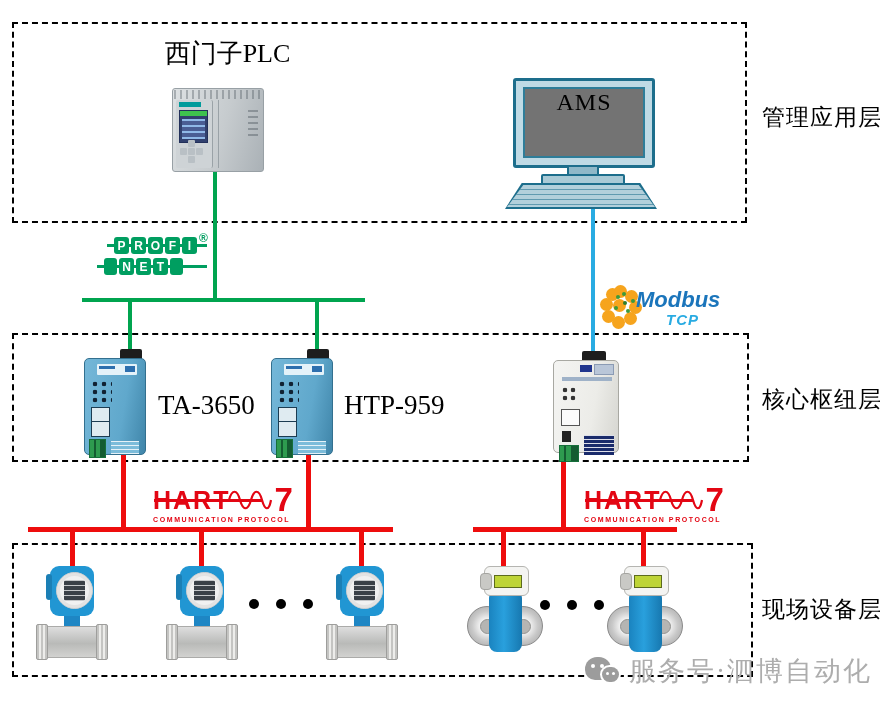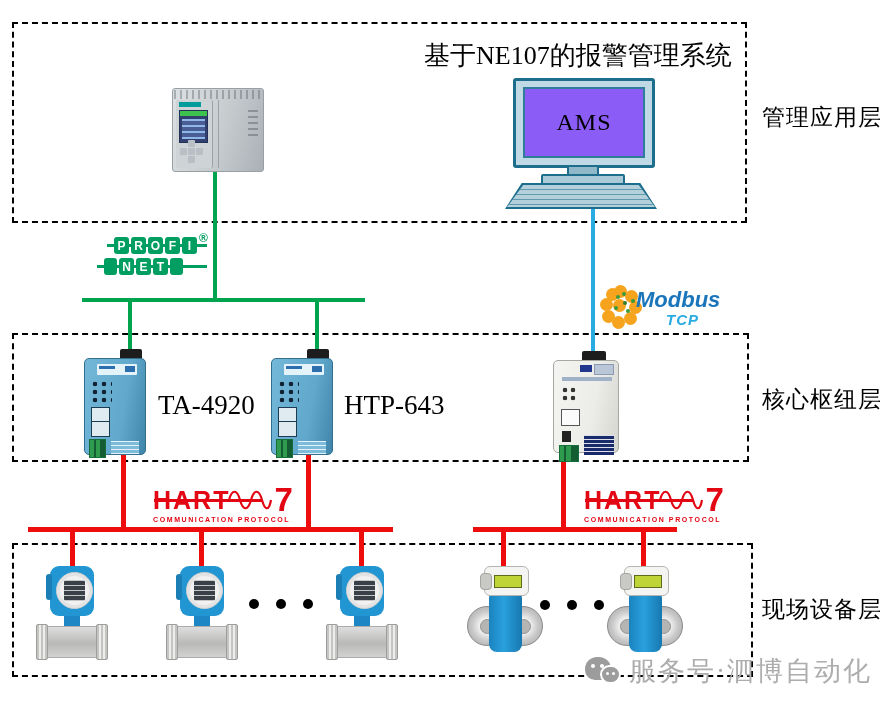--- a/index.html
+++ b/index.html
@@ -26,22 +26,22 @@
     background:repeating-linear-gradient(180deg,#8fb8e8 0 2px,#4a5d94 2px 6px);}
   .plc-keypad{position:absolute;left:12px;top:48px;width:7px;height:7px;background:#b9c0c5;border-radius:1px;
     box-shadow:0 -8px 0 #b9c0c5,0 8px 0 #b9c0c5,-8px 0 0 #b9c0c5,8px 0 0 #b9c0c5;}
   .plc-divider{position:absolute;left:46px;top:12px;width:1px;height:68px;background:#9aa2a7;}
   .plc-rvents{position:absolute;right:6px;top:22px;width:10px;height:26px;
     background:repeating-linear-gradient(180deg,rgba(70,80,88,.4) 0 2px,transparent 2px 6px);}
   
   .computer{position:absolute;left:505px;top:76px;width:152px;height:132px;z-index:2;}
   .monitor{position:absolute;left:8px;top:2px;width:136px;height:84px;background:#bfdae5;
     border:3px solid #1d6e8c;border-radius:3px;}
-  .screen{position:absolute;left:7px;top:6px;right:7px;bottom:7px;background:#8b5cf6;
-    border:2px solid #2e7d99;display:flex;align-items:center;justify-content:center;}
+  .screen{position:absolute;left:7px;top:6px;right:7px;bottom:7px;background:#737373;
+    border:2px solid #2e7d99;display:flex;justify-content:center;}
   .screen span{font-size:24px;letter-spacing:1px;}
   .mon-neck{position:absolute;left:62px;top:89px;width:28px;height:9px;background:#8fb8c8;border:2px solid #1d6e8c;}
   .mon-base{position:absolute;left:36px;top:98px;width:80px;height:9px;background:#a9cad6;border:2px solid #1d6e8c;border-radius:2px;}
   .keyboard{position:absolute;left:0;top:107px;width:152px;height:26px;
     clip-path:polygon(11% 0,89% 0,100% 100%,0 100%);background:#1d6e8c;}
   .keyboard-in{position:absolute;left:2px;top:2px;right:2px;bottom:2px;
     clip-path:polygon(11% 0,89% 0,100% 100%,0 100%);background:#b3d0db;
     background-image:repeating-linear-gradient(180deg,transparent 0 4px,rgba(29,110,140,.55) 4px 5px);}
   
   .gw{position:absolute;width:64px;height:104px;z-index:2;}
@@ -153,21 +153,21 @@
 <div id="canvas">
 
   <div class="layerbox" style="left:12px;top:22px;width:731px;height:197px;"></div>
   <div class="layerbox" style="left:12px;top:333px;width:733px;height:125px;"></div>
   <div class="layerbox" style="left:12px;top:543px;width:737px;height:130px;"></div>
 
   <div class="layer-label" style="left:762px;top:102px;">管理应用层</div>
   <div class="layer-label" style="left:762px;top:384px;">核心枢纽层</div>
   <div class="layer-label" style="left:762px;top:594px;">现场设备层</div>
 
-  <div class="title" style="left:424px;top:38px;">基于NE107的报警管理系统</div>
+  <div class="title" style="left:145px;top:36px;width:165px;text-align:center;">西门子PLC</div>
 
   <div class="line" style="left:213px;top:168px;width:4px;height:134px;background:#00A44F;"></div>
   <div class="line" style="left:82px;top:298px;width:283px;height:4px;background:#00A44F;"></div>
   <div class="line" style="left:128px;top:300px;width:4px;height:52px;background:#00A44F;"></div>
   <div class="line" style="left:315px;top:300px;width:4px;height:52px;background:#00A44F;"></div>
 
   <div class="line" style="left:591px;top:206px;width:4px;height:156px;background:#29ABE2;"></div>
 
   <div class="line" style="left:121px;top:450px;width:5px;height:82px;background:#EE0D0D;"></div>
   <div class="line" style="left:306px;top:450px;width:5px;height:82px;background:#EE0D0D;"></div>
@@ -270,22 +270,22 @@
       <div class="hme-head2"></div>
       <div class="hme-strip"></div>
       <div class="hme-leds"></div>
       <div class="hme-eth"></div>
       <div class="hme-slot"></div>
       <div class="hme-term"></div>
       <div class="hme-table"></div>
     </div>
   </div>
 
-  <div class="gw-name" style="left:158px;top:390px;">TA-4920</div>
-  <div class="gw-name" style="left:344px;top:390px;">HTP-643</div>
+  <div class="gw-name" style="left:158px;top:390px;">TA-3650</div>
+  <div class="gw-name" style="left:344px;top:390px;">HTP-959</div>
 
   <div class="hart" style="left:153px;top:486px;">
     <div class="hart-row">
       <span class="hart-name">HART</span>
       <svg class="hart-wave" width="44" height="26" viewBox="0 0 44 26">
         <path d="M1 13 C4 2 9 2 12 13 C15 24 20 24 23 13 C26 2 31 2 34 13 C37 24 41 24 43 13" fill="none" stroke="#e30613" stroke-width="2.2"></path>
       </svg>
       <div class="hart-strike"></div>
       <span class="hart-seven">7</span>
     </div>

